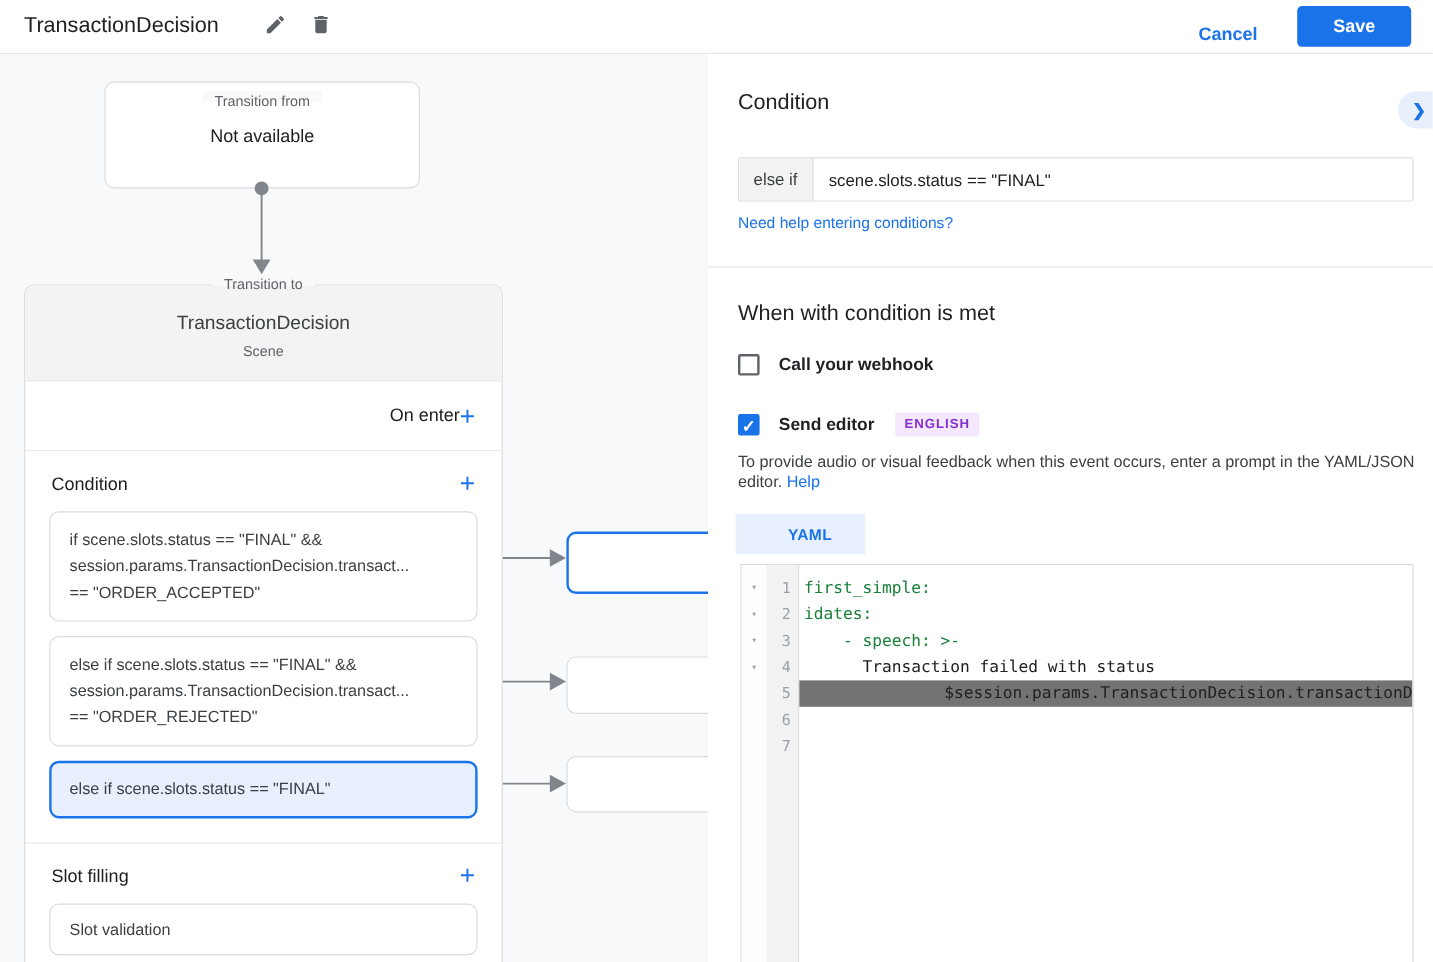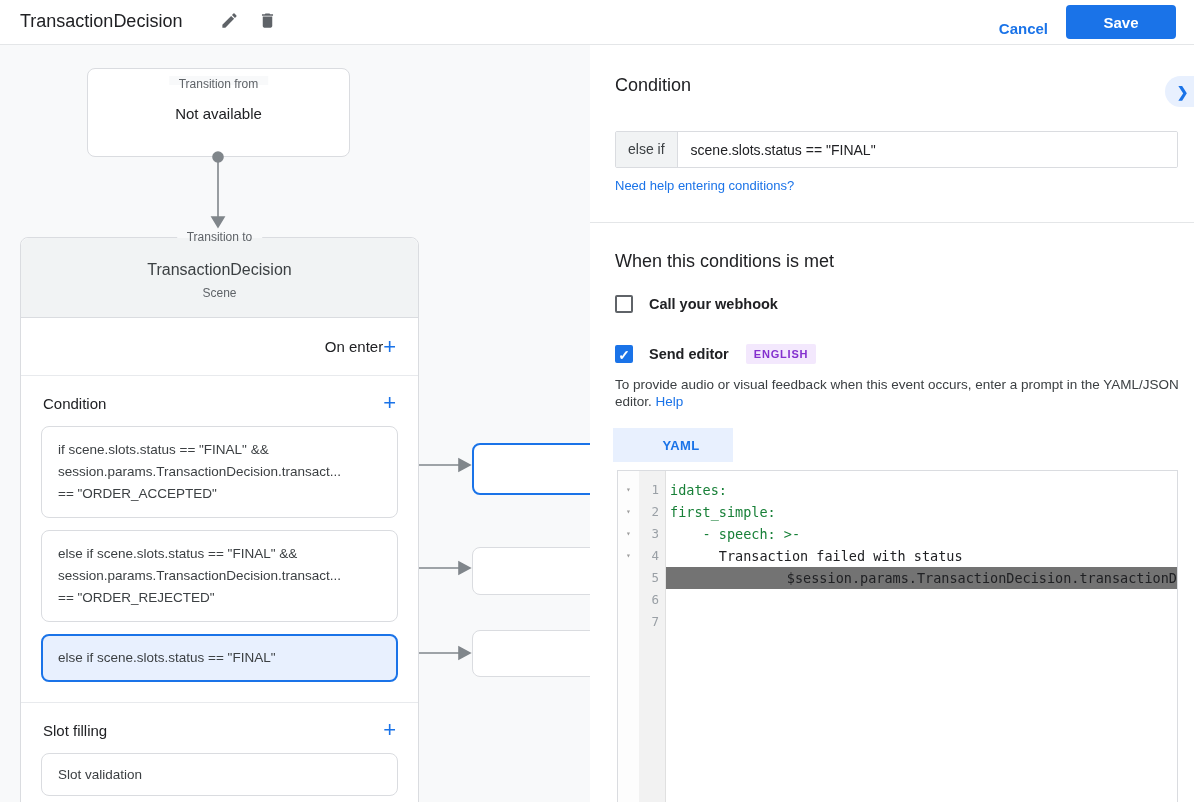--- a/index.html
+++ b/index.html
@@ -10,21 +10,21 @@
   .topbar { position: absolute; left: 0; top: 0; width: 1194px; height: 45px;
     background: #fff; border-bottom: 1px solid #e4e6e8; z-index: 30; }
   .topbar-title { position: absolute; left: 20px; top: 11px; font-size: 18px; color: #202124; }
   .icon-btn { position: absolute; top: 11px; width: 22px; height: 22px; border: none;
     background: transparent; cursor: pointer; color: #5f6368; }
   .icon-btn svg { width: 19px; height: 19px; fill: #5f6368; }
   .btn-edit { left: 218px; }
   .btn-delete { left: 256px; }
   .cancel-link { position: absolute; right: 146px; top: 20px; font-size: 15px; font-weight: 700;
     color: #1a73e8; background: none; border: none; cursor: pointer; }
-  .save-btn { position: absolute; right: 18px; top: 5px; width: 110px; height: 34px;
+  .save-btn { position: absolute; right: 18px; top: 5px; width: 95px; height: 34px;
     background: #1a73e8; color: #fff; font-size: 15px; font-weight: 700;
     border: none; border-radius: 4px; cursor: pointer; }
 
   
   .canvas { position: absolute; left: 0; top: 45px; width: 590px; height: 757px;
     background: #f8f9fa; overflow: hidden; }
 
   .from-box { position: absolute; left: 87px; top: 23px; width: 263px; height: 89px;
     background: #fff; border: 1px solid #dadce0; border-radius: 8px; }
   .legend { position: absolute; top: -9px; left: 50%; transform: translateX(-50%);
@@ -88,21 +88,21 @@
   .checkbox.checked { background: #1a73e8; border-color: #1a73e8; color: #fff;
     font-size: 14px; font-weight: 700; line-height: 16px; text-align: center; }
   .check-label { font-size: 14.5px; font-weight: 700; color: #202124; margin-left: 16px; }
   .lang-badge { margin-left: 17px; background: #f3e8fd; color: #8430ce; font-size: 11px;
     font-weight: 700; letter-spacing: 0.8px; padding: 4px 8px; border-radius: 2px; }
   .prompt-desc { position: absolute; left: 25px; top: 331px; width: 567px; font-size: 13.5px;
     color: #3c4043; line-height: 17px; }
   .prompt-desc a { color: #1a73e8; text-decoration: none; cursor: pointer; }
 
   .tabs { position: absolute; left: 23px; top: 383px; display: flex; }
-  .tab { width: 120px; height: 34px; border: none; background: transparent; font-size: 13px;
+  .tab { width: 108px; height: 34px; border: none; background: transparent; font-size: 13px;
     font-weight: 700; letter-spacing: 0.3px; color: #5f6368; cursor: pointer;
     font-family: "Liberation Sans", sans-serif; padding-left: 16px; }
   .tab.active { background: #e8f0fe; color: #1a73e8; }
 
   .editor { position: absolute; left: 27px; top: 425px; width: 561px; height: 400px;
     border: 1px solid #dadce0; display: flex; background: #fff;
     font-family: "DejaVu Sans Mono", "Liberation Mono", monospace; }
   .col-fold { width: 21px; background: #fdfdfd; padding-top: 8px; }
   .col-num { width: 27px; background: #f2f2f2; border-right: 1px solid #e0e0e0;
     padding-top: 8px; }
@@ -213,21 +213,21 @@
   <button class="collapse-btn"><span>❯</span></button>
 
   <div class="cond-row">
     <span class="cond-prefix">else if</span>
     <input class="cond-input" type="text" value="scene.slots.status == &quot;FINAL&quot;" style="">
   </div>
   <a class="help-link">Need help entering conditions?</a>
 
   <div class="panel-divider"></div>
 
-  <div class="when-heading">When this conditions is met</div>
+  <div class="when-heading">When with condition is met</div>
 
   <div class="check-row row-webhook">
     <span class="checkbox"></span>
     <span class="check-label">Call your webhook</span>
   </div>
 
   <div class="check-row row-prompts">
     <span class="checkbox checked"><span>✓</span></span>
     <span class="check-label">Send editor</span>
     <span class="lang-badge">ENGLISH</span>
@@ -252,21 +252,21 @@
     <div class="col-num">
       <div class="ed-row num-cell">1</div>
       <div class="ed-row num-cell">2</div>
       <div class="ed-row num-cell">3</div>
       <div class="ed-row num-cell">4</div>
       <div class="ed-row num-cell">5</div>
       <div class="ed-row num-cell">6</div>
       <div class="ed-row num-cell">7</div>
     </div>
     <div class="col-code">
+      <div class="ed-row code-cell key">first_simple:</div>
       <div class="ed-row code-cell key">idates:</div>
-      <div class="ed-row code-cell key">first_simple:</div>
       <div class="ed-row code-cell key">    - speech: &gt;-</div>
       <div class="ed-row code-cell">      Transaction failed with status</div>
       <div class="ed-row code-cell hl">      $session.params.TransactionDecision.transactionD</div>
       <div class="ed-row code-cell"></div>
     </div>
   </div>
 </div>
 
 </body></html>

